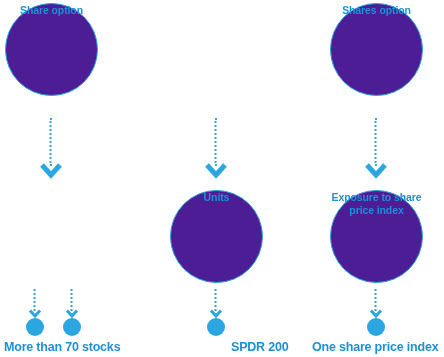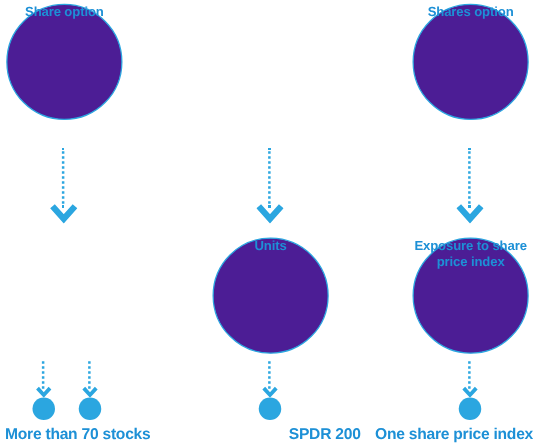--- a/index.html
+++ b/index.html
@@ -104,21 +104,21 @@
     position: absolute;
     top: 340px;
     color: #1D90D6;
     font-size: 12.5px;
     font-weight: bold;
     white-space: nowrap;
     letter-spacing: -0.2px;
   }
   .cap-0 { left: 4px; }
   .cap-1 { left: 35px; margin-left: 48px; }
-  .cap-2 { left: 4px; }
+  .cap-2 { left: 16px; }
 </style>
 </head>
 <body>
 
 <div id="diagram">
 
   <div class="column col-0">
 
     <div class="node-circle circle-top">
       <span class="node-label">Share option</span>

